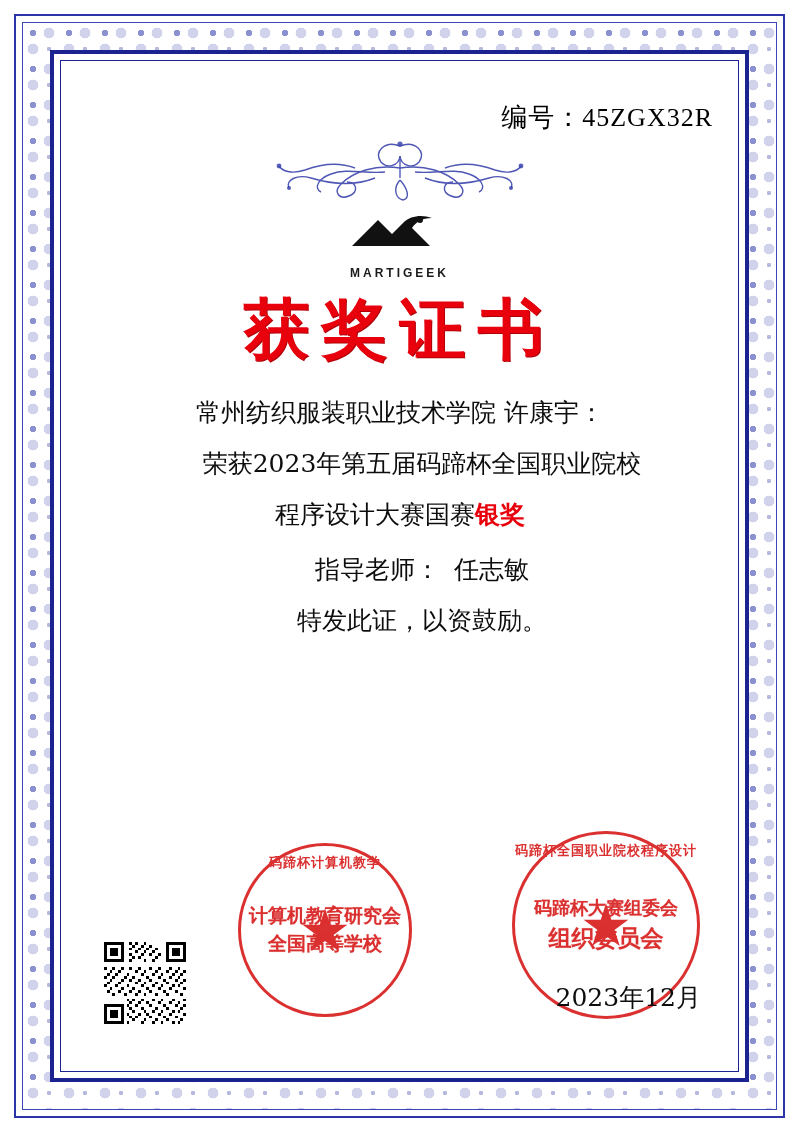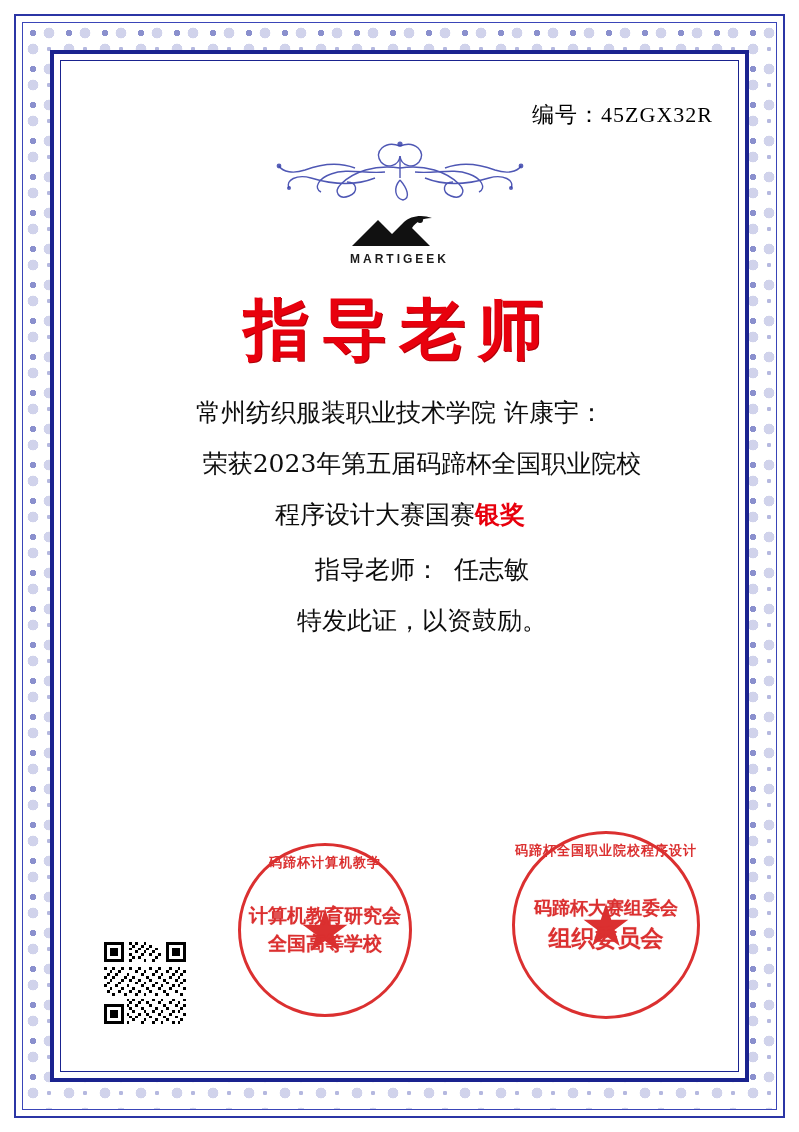--- a/index.html
+++ b/index.html
@@ -37,41 +37,41 @@
   .border-inner-thin{
     position:absolute;left:60px;top:60px;right:60px;bottom:60px;
     border:1.5px solid #1a238f;
   }
 
   
   .content{position:absolute;left:60px;top:60px;right:60px;bottom:60px;}
 
   .serial{
     position:absolute;right:26px;top:40px;
-    font-size:22px;color:#000;letter-spacing:1px;
+    font-size:26px;color:#000;letter-spacing:1px;
     white-space:nowrap;
   }
   .serial .label{font-family:"Liberation Serif",serif;}
   .serial .value{font-family:"Liberation Serif",serif;}
 
   
   .flourish{
     position:absolute;left:50%;transform:translateX(-50%);
     top:78px;width:330px;height:66px;opacity:.92;
   }
 
   .logo-wrap{
     position:absolute;left:50%;transform:translateX(-50%);
     top:148px;text-align:center;width:200px;
   }
   .logo-mark{display:block;margin:0 auto;}
   .logo-text{
     font-family:"Liberation Sans",sans-serif;
     font-size:12px;letter-spacing:3px;color:#1b1b1b;
-    margin-top:0;font-weight:bold;
+    margin-top:14px;font-weight:bold;
   }
 
   .main-title{
     position:absolute;left:0;right:0;top:225px;
     text-align:center;
     font-family:"DejaVu Sans",sans-serif;
     font-weight:bold;
     font-size:66px;
     letter-spacing:12px;
     color:#e8000d;
@@ -177,21 +177,21 @@
     </svg>
 
     <div class="logo-wrap">
       <svg class="logo-mark" width="104" height="44" viewBox="0 0 104 44">
         <path d="M4 38 L30 12 L44 26 L56 14 C62 8 74 6 84 10 C74 10 68 14 64 20 L82 38 Z" fill="#111"></path>
         <circle cx="72" cy="12" r="3" fill="#111"></circle>
       </svg>
       <div class="logo-text">MARTIGEEK</div>
     </div>
 
-    <div class="main-title">指导老师</div>
+    <div class="main-title">获奖证书</div>
 
     <div class="body-block">
       <div class="line">常州纺织服装职业技术学院 许康宇：</div>
       <div class="line indent">荣获2023年第五届码蹄杯全国职业院校</div>
       <div class="line">
         <span>程序设计大赛国赛</span><span class="award-name">银奖</span>
       </div>
       <div class="line teacher">
         <span>指导老师：</span><span class="teacher-name">任志敏</span>
       </div>
@@ -382,15 +382,16 @@
           <rect x="27" y="27" width="1" height="1"></rect>
         <rect x="8" y="28" width="1" height="1"></rect>
           <rect x="13" y="28" width="1" height="1"></rect>
           <rect x="17" y="28" width="1" height="1"></rect>
           <rect x="20" y="28" width="1" height="1"></rect>
           <rect x="24" y="28" width="1" height="1"></rect>
           <rect x="26" y="28" width="1" height="1"></rect>
       </g>
     </svg>
 
+    <div class="date">2023年12月</div>
 
   </div>
 </div>
 
 </body></html>

